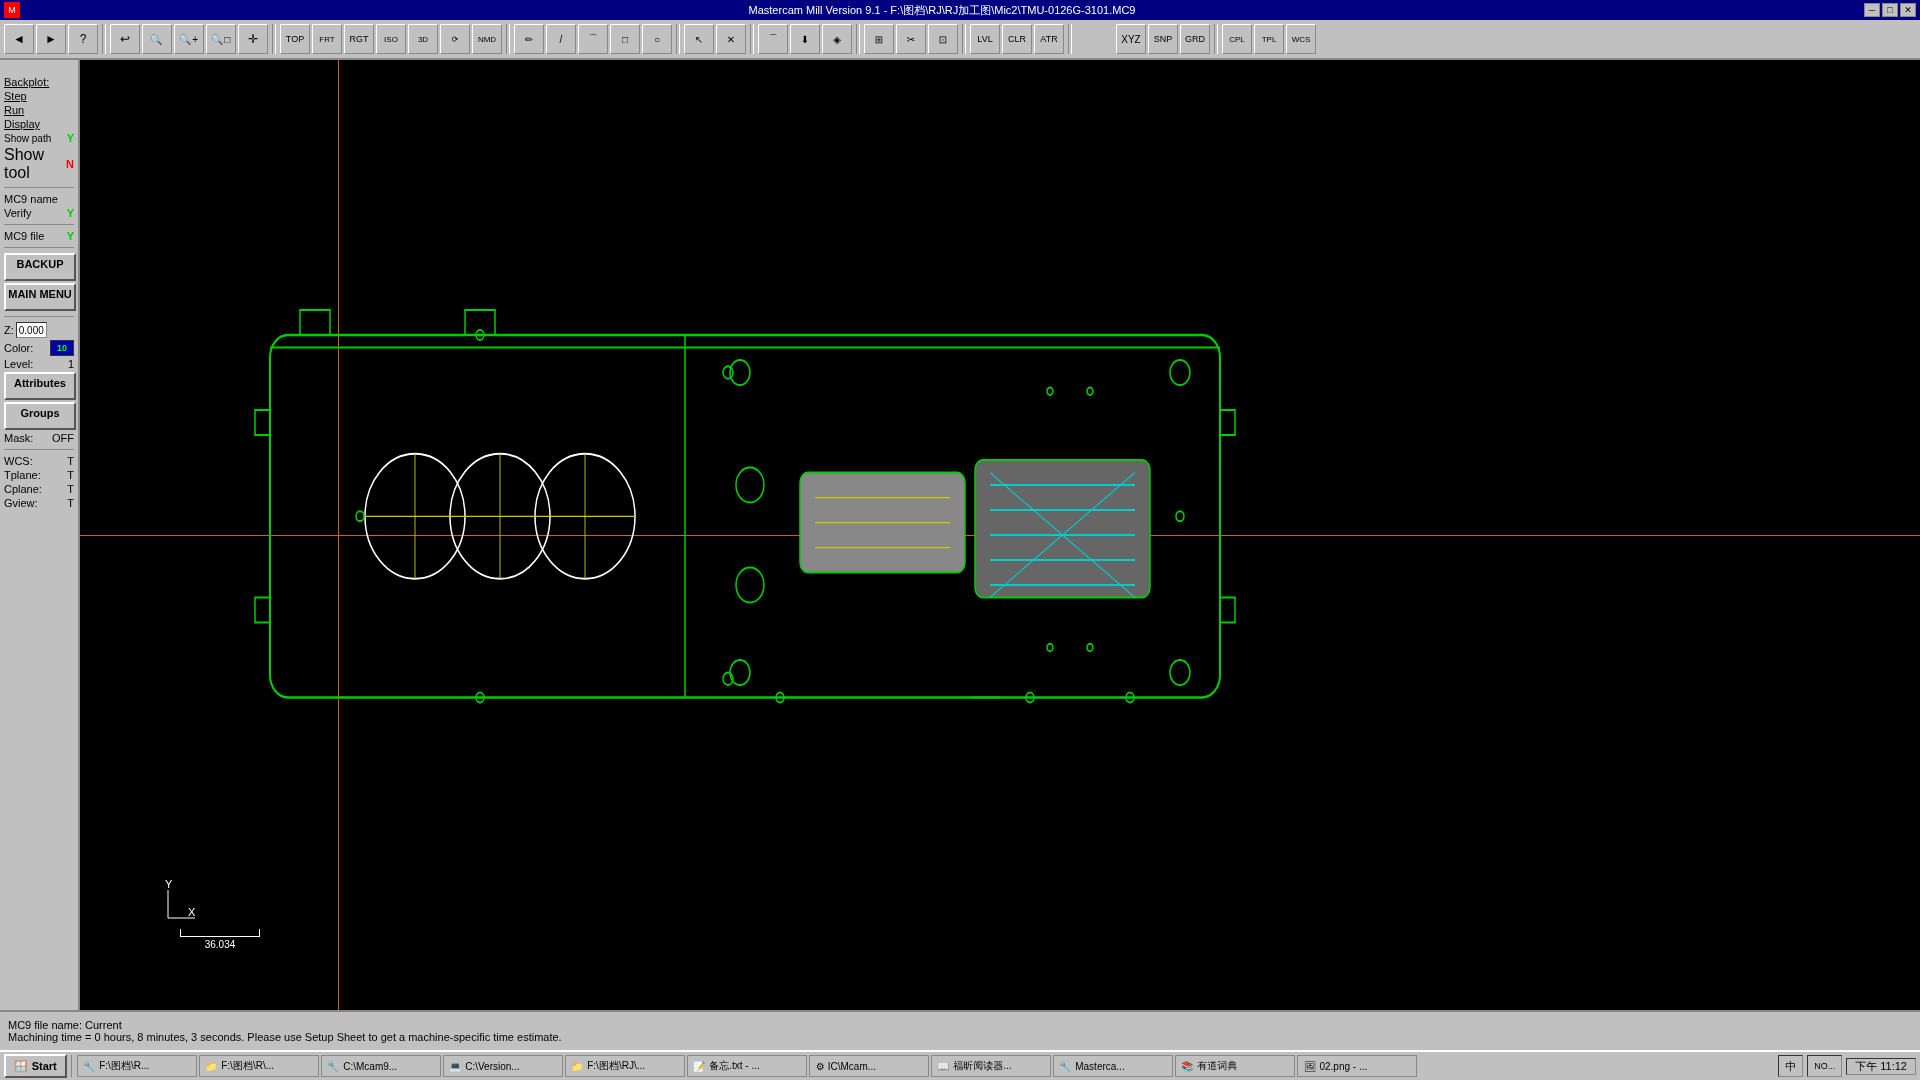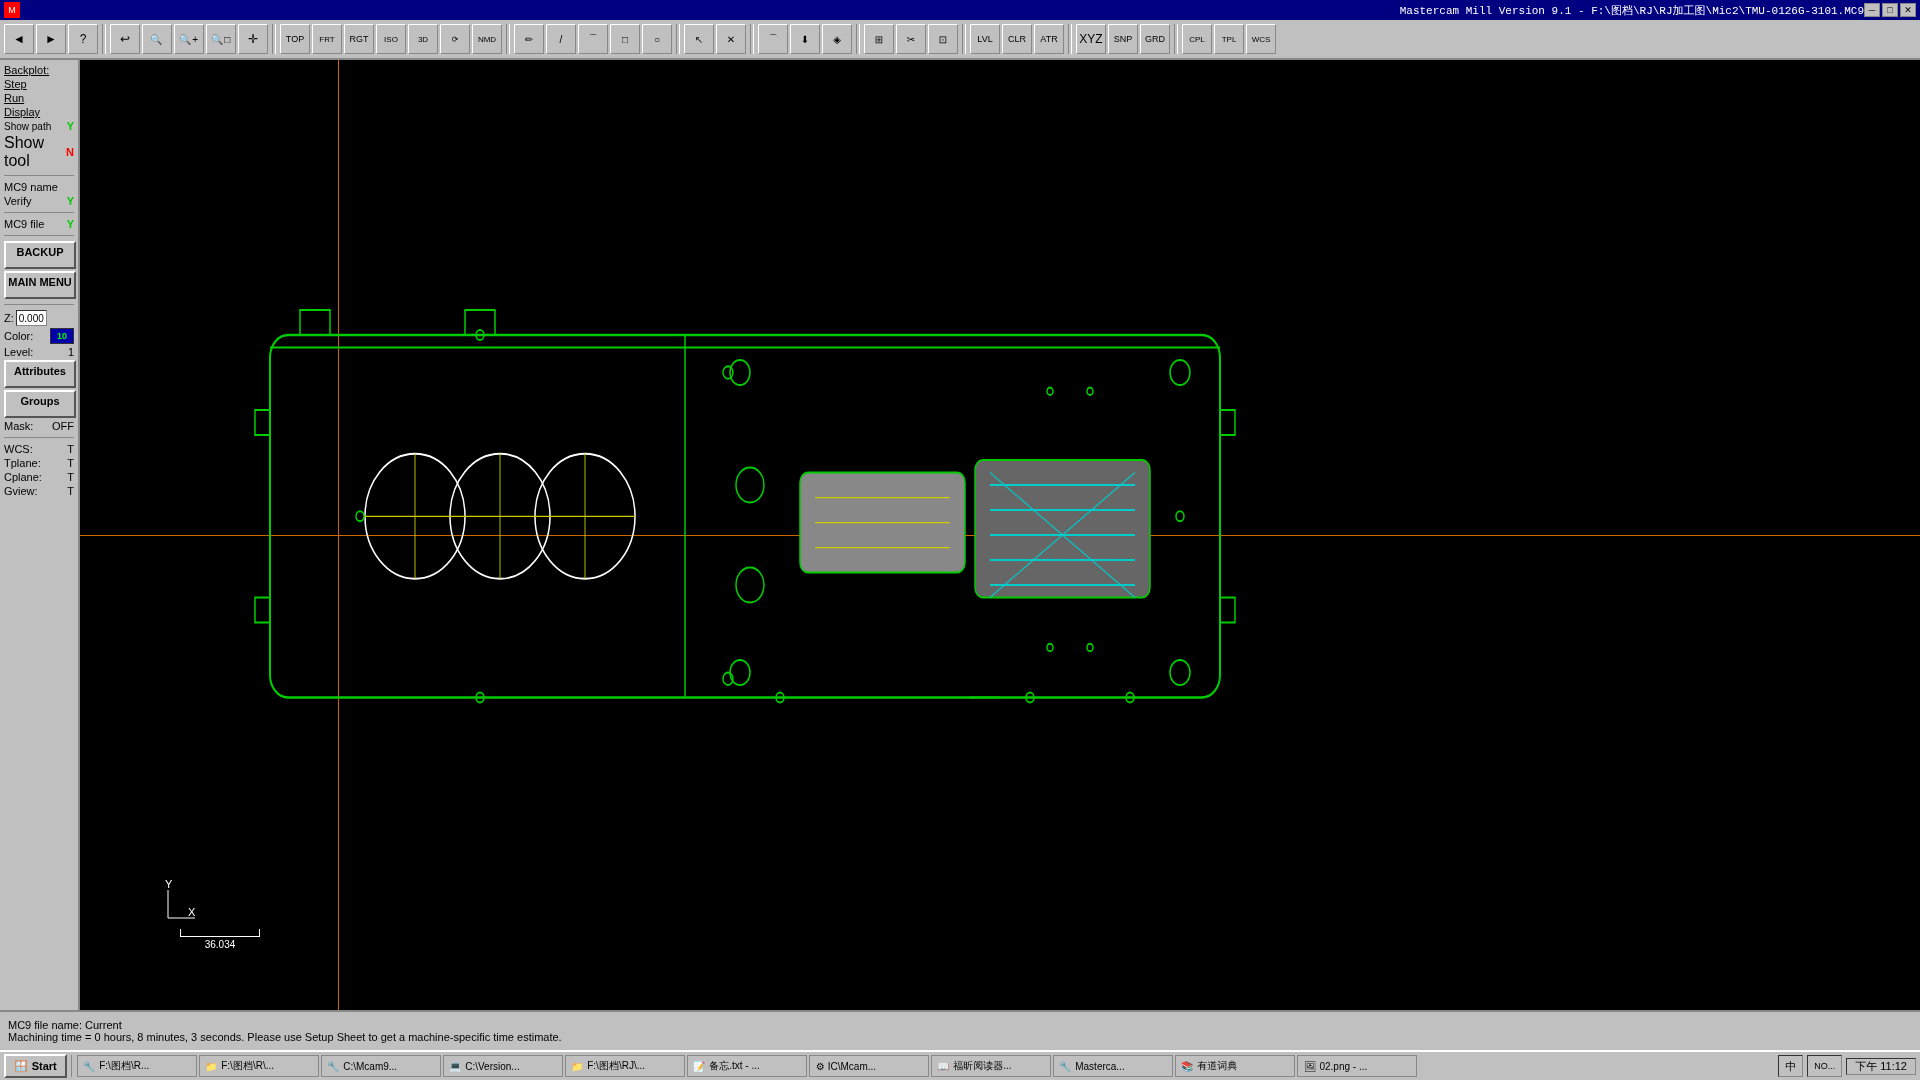--- a/index.html
+++ b/index.html
@@ -4,21 +4,21 @@
   <style>
     * { margin: 0; padding: 0; box-sizing: border-box; }
     body { width: 1920px; height: 1080px; overflow: hidden; background: #c0c0c0; font-family: 'Arial', sans-serif; font-size: 11px; }
 
     
     #title-bar {
       width: 100%; height: 20px; background: #000080;
       display: flex; align-items: center; justify-content: space-between;
       padding: 0 4px; color: white; font-size: 11px;
     }
-    #title-text { flex: 1; text-align: right; font-family: Liberation Mono, monospace; }
+    #title-text { flex: 1; text-align: center; }
     #title-controls { display: flex; gap: 2px; }
     .title-btn {
       width: 16px; height: 14px; background: #c0c0c0; border: 1px solid #888;
       display: flex; align-items: center; justify-content: center;
       font-size: 9px; cursor: pointer; color: black;
     }
 
     
     #toolbar {
       width: 100%; height: 40px; background: #c0c0c0;
@@ -35,21 +35,21 @@
 
     
     #main-layout {
       display: flex; width: 100%; height: calc(1080px - 20px - 40px - 40px - 30px);
     }
 
     
     #sidebar {
       width: 80px; min-width: 80px; background: #c0c0c0;
       border-right: 2px solid #888;
-      padding: 4px 4px; display: flex; flex-direction: column; gap: 2px;
+      padding: 16px 4px; display: flex; flex-direction: column; gap: 2px;
     }
     .sidebar-label { color: #000; font-size: 11px; cursor: default; }
     .sidebar-value-row { display: flex; justify-content: space-between; align-items: center; }
     .sidebar-value-green { color: #00cc00; font-weight: bold; }
     .sidebar-value-red { color: red; font-weight: bold; }
     .sidebar-btn {
       width: 72px; height: 28px; background: #c0c0c0;
       border: 2px solid; border-top-color: #fff; border-left-color: #fff;
       border-bottom-color: #555; border-right-color: #555;
       text-align: center; line-height: 18px; cursor: pointer;
@@ -194,21 +194,21 @@
   <div class="toolbar-btn" style="font-size:10px;">◈</div>
   <div class="toolbar-separator"></div>
   <div class="toolbar-btn" style="font-size:10px;">⊞</div>
   <div class="toolbar-btn" style="font-size:10px;">✂</div>
   <div class="toolbar-btn" style="font-size:10px;">⊡</div>
   <div class="toolbar-separator"></div>
   <div class="toolbar-btn" style="font-size:9px;">LVL</div>
   <div class="toolbar-btn" style="font-size:9px;">CLR</div>
   <div class="toolbar-btn" style="font-size:9px;">ATR</div>
   <div class="toolbar-separator"></div>
-  <div class="toolbar-btn" style="font-size:12px;">XYZ</div>
+  <div class="toolbar-btn" style="font-size:10px;margin-left:40px;">XYZ</div>
   <div class="toolbar-btn" style="font-size:9px;">SNP</div>
   <div class="toolbar-btn" style="font-size:9px;">GRD</div>
   <div class="toolbar-separator"></div>
   <div class="toolbar-btn" style="font-size:8px;">CPL</div>
   <div class="toolbar-btn" style="font-size:8px;">TPL</div>
   <div class="toolbar-btn" style="font-size:8px;">WCS</div>
 </div>
 
 <div id="main-layout">
 

